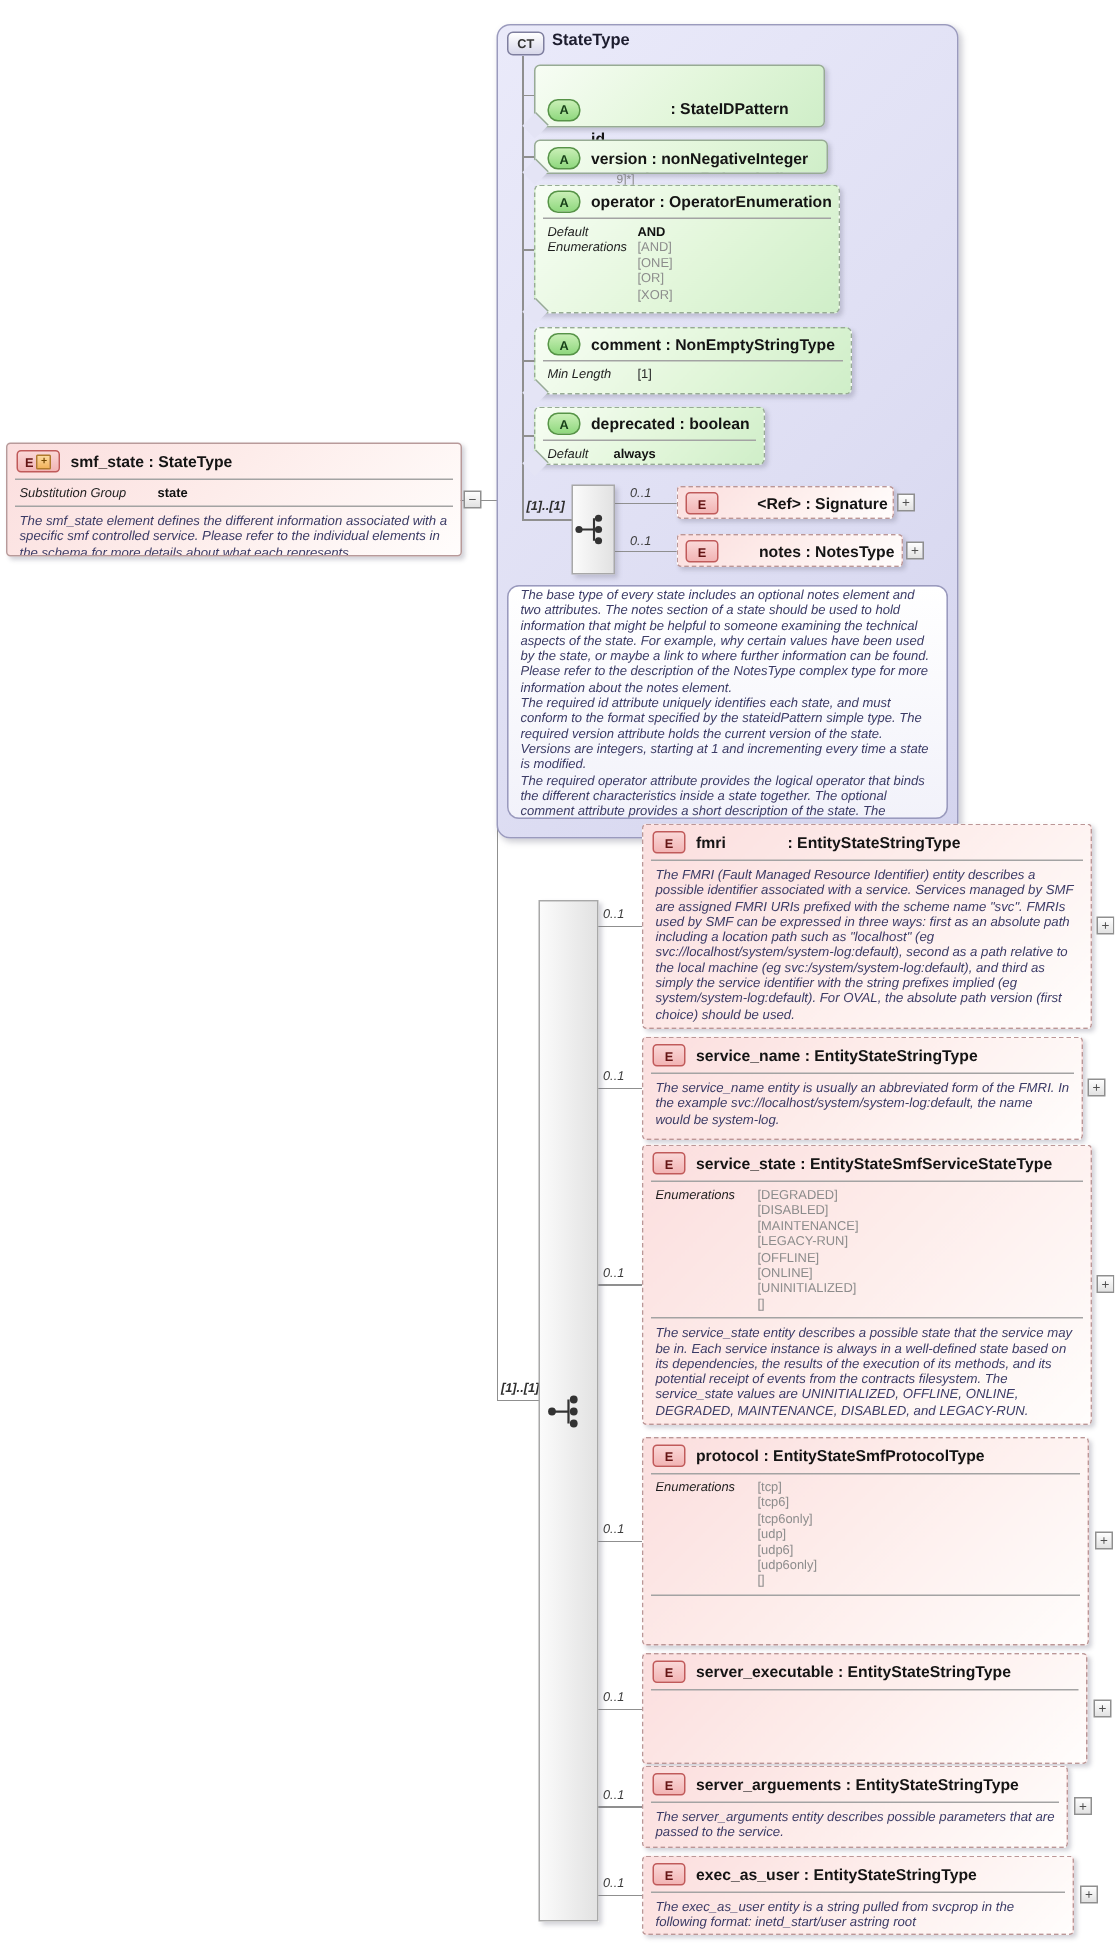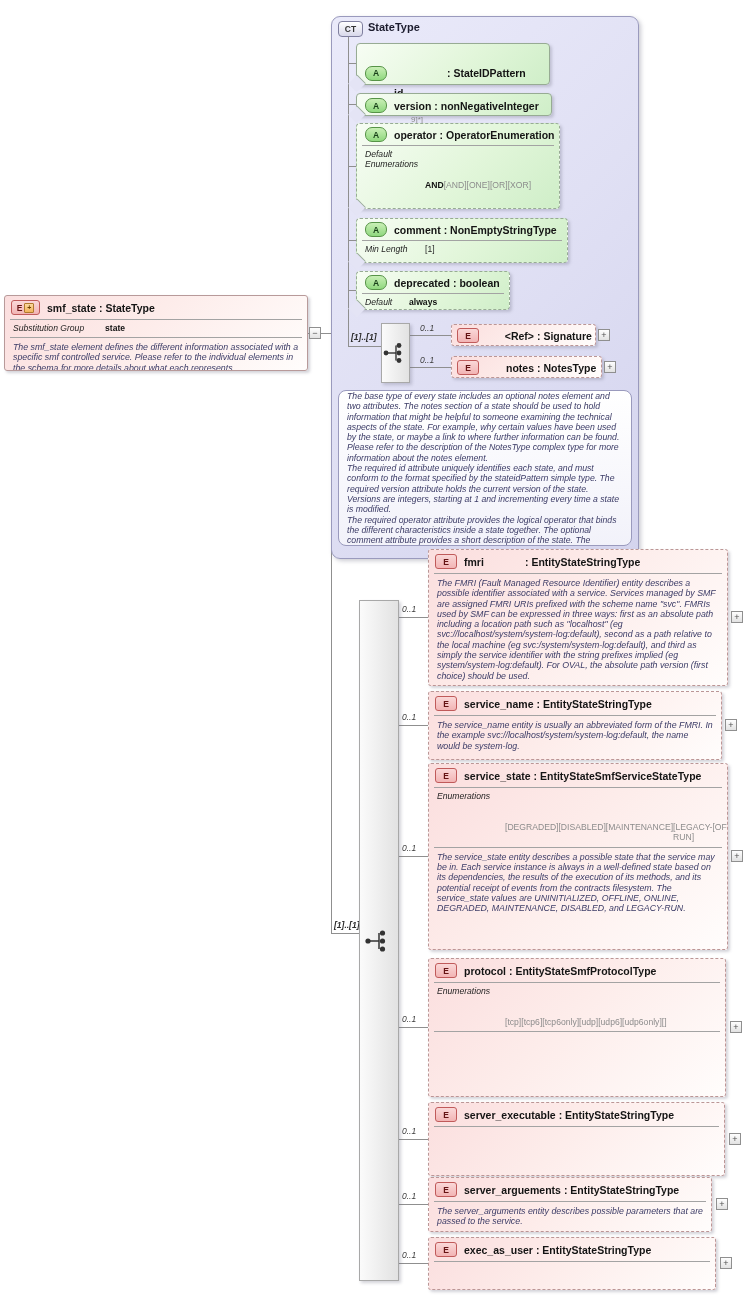--- a/index.html
+++ b/index.html
@@ -53,21 +53,21 @@
          background:linear-gradient(#fbd9a0,#f2b35c);border:1px solid #b07a2c;color:#6e4300;
          font-size:7px;line-height:7px;font-weight:bold;text-align:center;border-radius:1px;}
 
   .sep{height:1px;background:#a3a3a3;margin:1px 5px;}
 
   .frow{display:flex;padding:2px 8px 3px 8px;font-size:8.6px;align-items:flex-start;}
   .flabel{font-style:italic;color:#1e1e1e;width:60px;flex:0 0 auto;}
   .flabel.wide{width:68px;}
   .flabel-col{display:flex;flex-direction:column;width:60px;flex:0 0 auto;}
   .flabel-col .flabel{width:auto;line-height:10.4px;}
-  .fcol{display:flex;flex-direction:row;line-height:10.4px;margin-top:31px;}
+  .fcol{display:flex;flex-direction:column;line-height:10.4px;}
   .fvalue{color:#8c8c8c;}
   .fvalue.dark{color:#2a2a2a;}
   .fvalue.boldval{color:#111;font-weight:bold;}
 
   .desc-text{font-style:italic;color:#3b3b66;font-size:8.8px;line-height:10.3px;
              padding:3px 8px 4px 8px;white-space:pre-line;overflow:hidden;}
 
   
   .seqbar{position:absolute;background:linear-gradient(90deg,#fbfbfb,#e2e2e2);
           border:1px solid #a8a8a8;box-sizing:border-box;
@@ -353,16 +353,17 @@
   </div>
   <div class="expander" style="left:716px;top:1198px;">+</div>
 
   <div class="ebox" style="left:428px;top:1237px;width:288px;height:53px;">
     <div class="ehead">
       <span class="badge e-badge">E</span>
       <span class="ename">exec_as_user</span>
       <span class="etype">: EntityStateStringType</span>
     </div>
     <div class="sep"></div>
+    <div class="desc-text">The exec_as_user entity is a string pulled from svcprop in the following format: inetd_start/user astring root</div>
   </div>
   <div class="expander" style="left:720px;top:1257px;">+</div>
 
 </div>
 
 </body></html>

